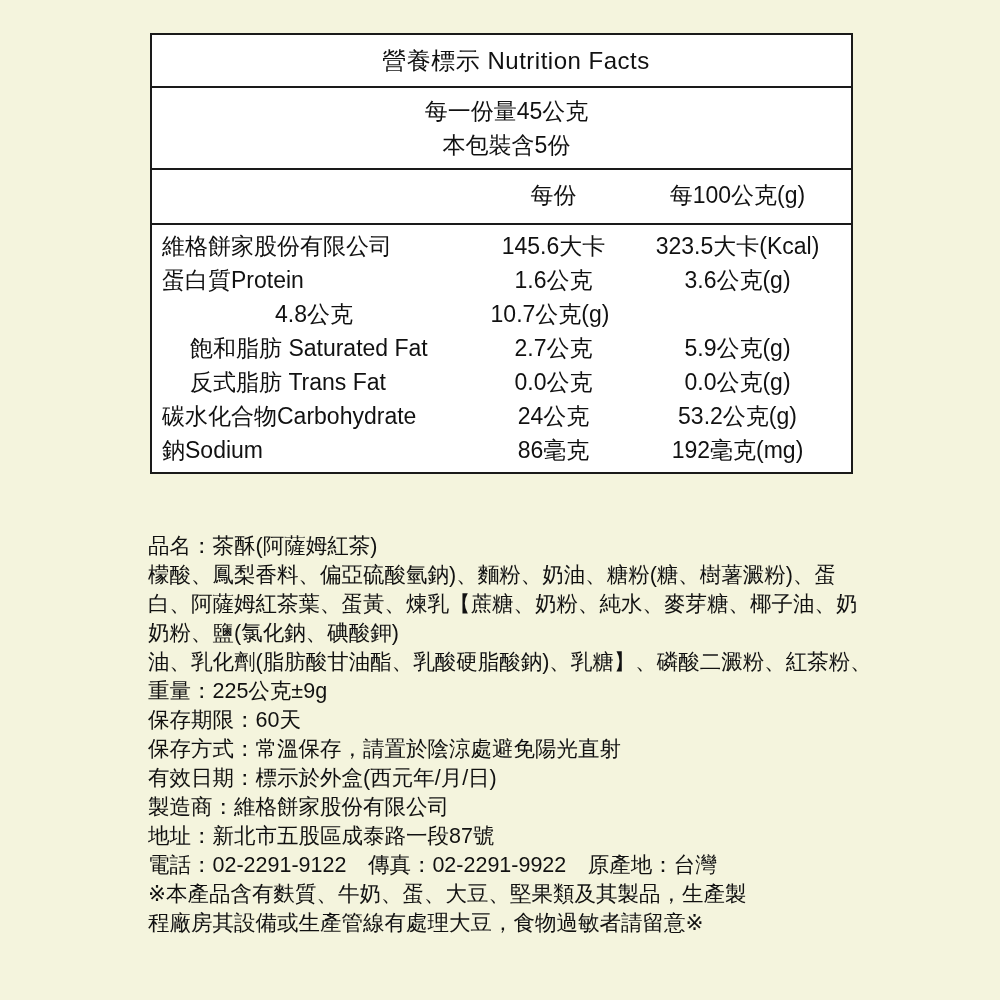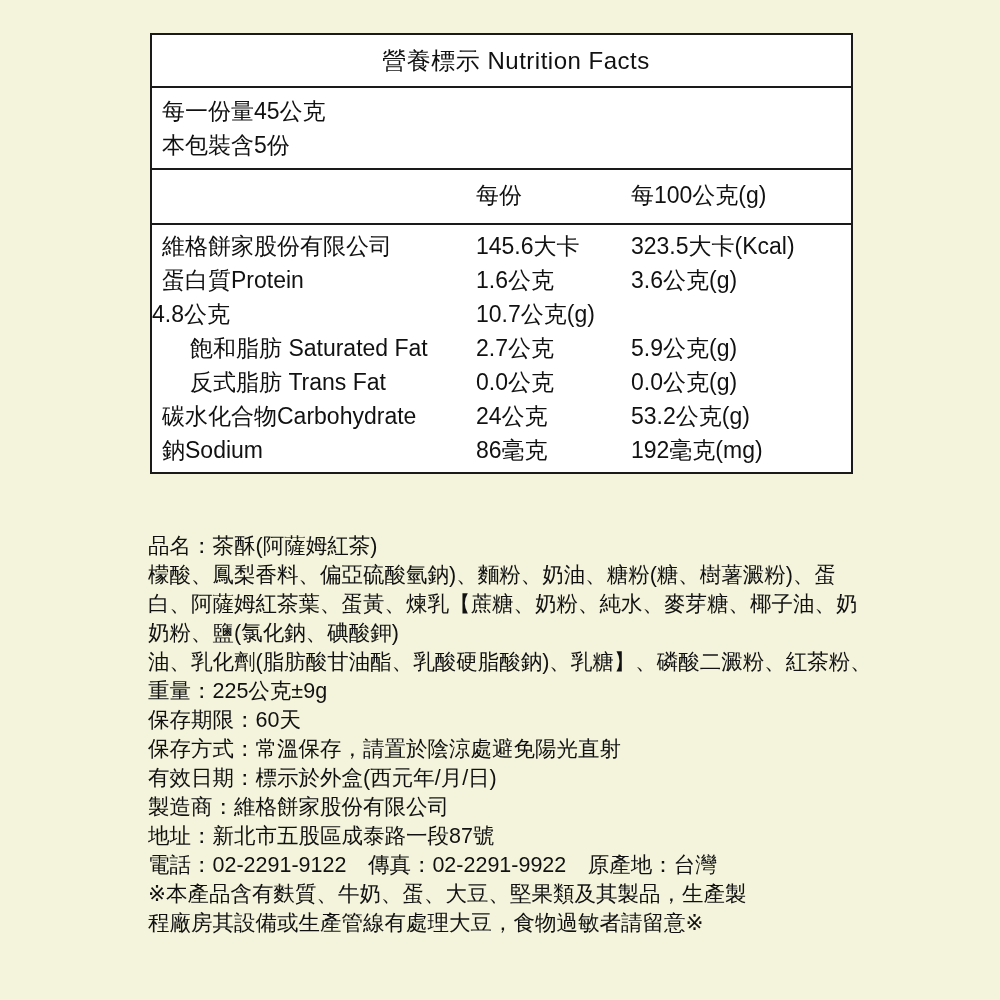--- a/index.html
+++ b/index.html
@@ -31,20 +31,21 @@
     display:flex;align-items:center;justify-content:center;
     font-size:24px;
     letter-spacing:0.5px;
     padding-left:29px;
   }
   .row-serving{
     border-bottom:2px solid var(--line);
     padding:6px 0 6px 10px;
     font-size:23px;
     line-height:34px;
+    text-align:center;
   }
   .grid-cols{
     display:grid;
     grid-template-columns:1fr 155px 220px;
     align-items:center;
   }
   .row-header{
     border-bottom:2px solid var(--line);
     height:55px;
     font-size:23px;
@@ -52,21 +53,21 @@
   .row-header .n-val{padding-bottom:2px;}
   .n-body{
     padding:4px 0 5px 0;
   }
   .n-row{
     line-height:34px;
     font-size:23px;
   }
   .n-label{padding-left:10px;}
   .n-label.indent{padding-left:38px;}
-  .n-val{text-align:left;}
+  .n-val{text-align:center;}
   .n-val-100{padding-right:7px;}
   
   .product-info{
     position:absolute;
     left:148px; top:532px;
     width:724px;
     font-size:21.5px;
     line-height:29px;
   }
   .info-line{white-space:pre;}

